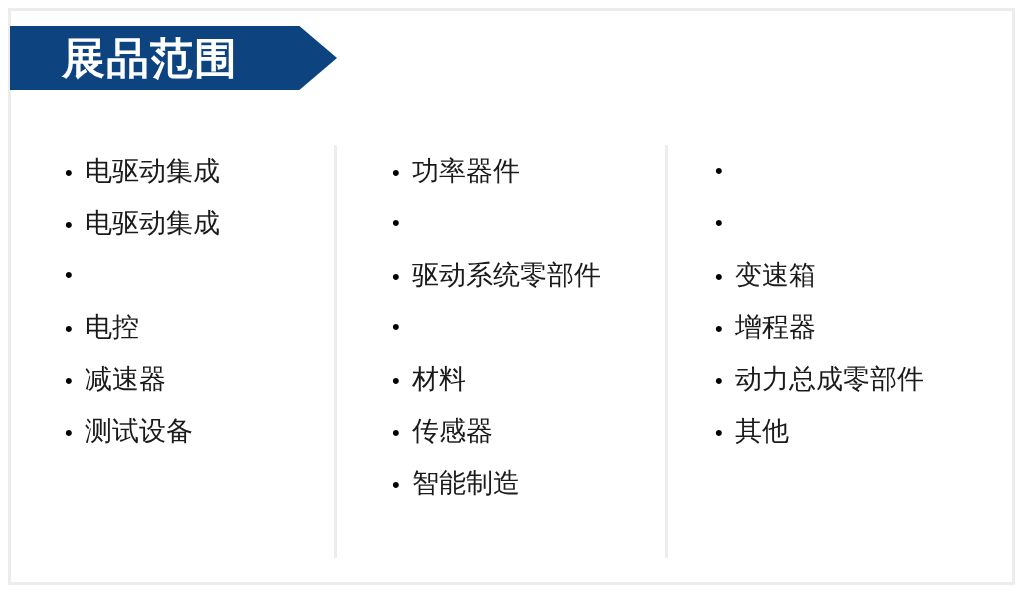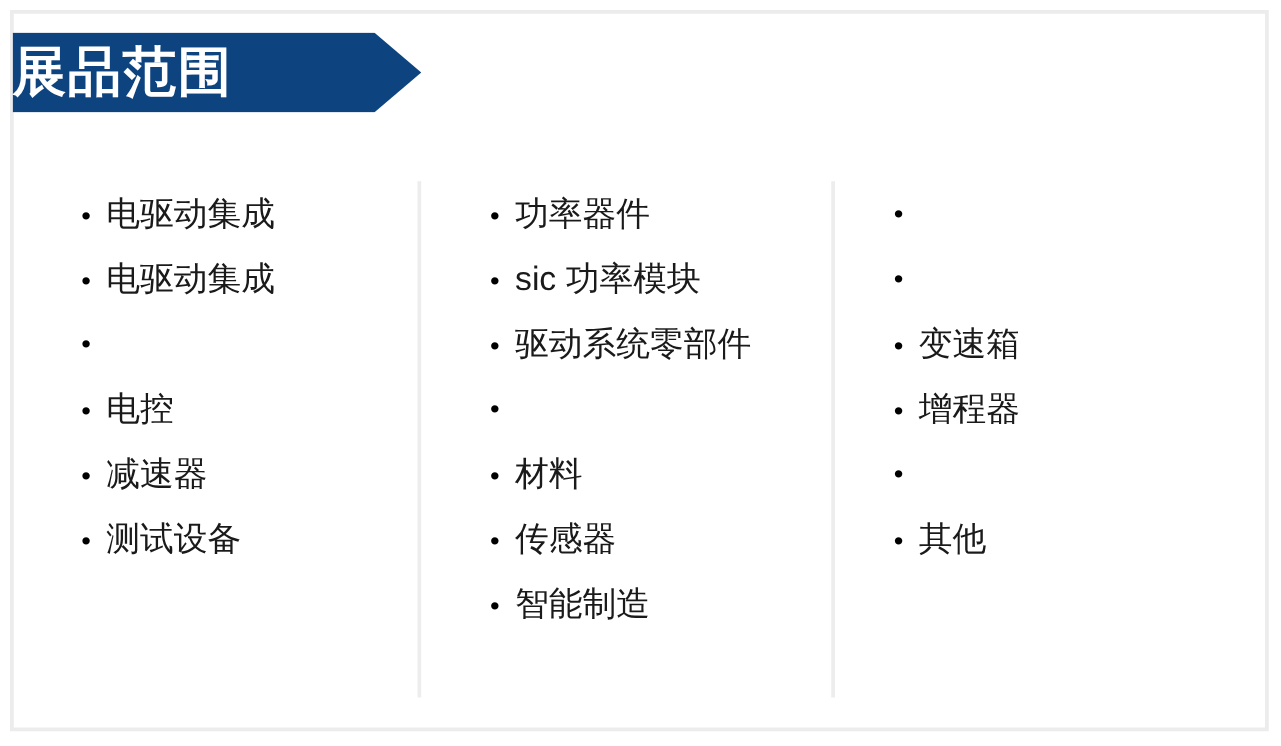--- a/index.html
+++ b/index.html
@@ -45,20 +45,21 @@
     clip-path: polygon(0 0, 88.5% 0, 100% 50%, 88.5% 100%, 0 100%);
     display: flex;
     align-items: center;
   }
   .banner-title {
     color: #ffffff;
     font-size: 43px;
     font-weight: bold;
     letter-spacing: 1px;
     line-height: 1;
+    margin-left: 52px;
     white-space: nowrap;
     font-family: "Liberation Sans", "DejaVu Sans", sans-serif;
   }
 
   
   .columns {
     position: absolute;
     left: 10px;
     top: 145px;
     width: 1000px;
@@ -156,21 +157,20 @@
     </div>
 
     <div class="col col-1">
       <ul class="item-list">
         <li class="item">
           <span class="item-bullet">•</span>
           <span class="item-label">功率器件</span>
         </li>
         <li class="item">
           <span class="item-bullet">•</span>
-          <span class="item-label">sic 功率模块</span>
         </li>
         <li class="item">
           <span class="item-bullet">•</span>
           <span class="item-label">驱动系统零部件</span>
         </li>
         <li class="item">
           <span class="item-bullet">•</span>
         </li>
         <li class="item">
           <span class="item-bullet">•</span>
@@ -198,20 +198,21 @@
         <li class="item">
           <span class="item-bullet">•</span>
           <span class="item-label">变速箱</span>
         </li>
         <li class="item">
           <span class="item-bullet">•</span>
           <span class="item-label">增程器</span>
         </li>
         <li class="item">
           <span class="item-bullet">•</span>
+          <span class="item-label">动力总成零部件</span>
         </li>
         <li class="item">
           <span class="item-bullet">•</span>
           <span class="item-label">其他</span>
         </li>
       </ul>
     </div>
 
   </div>
 </div>

